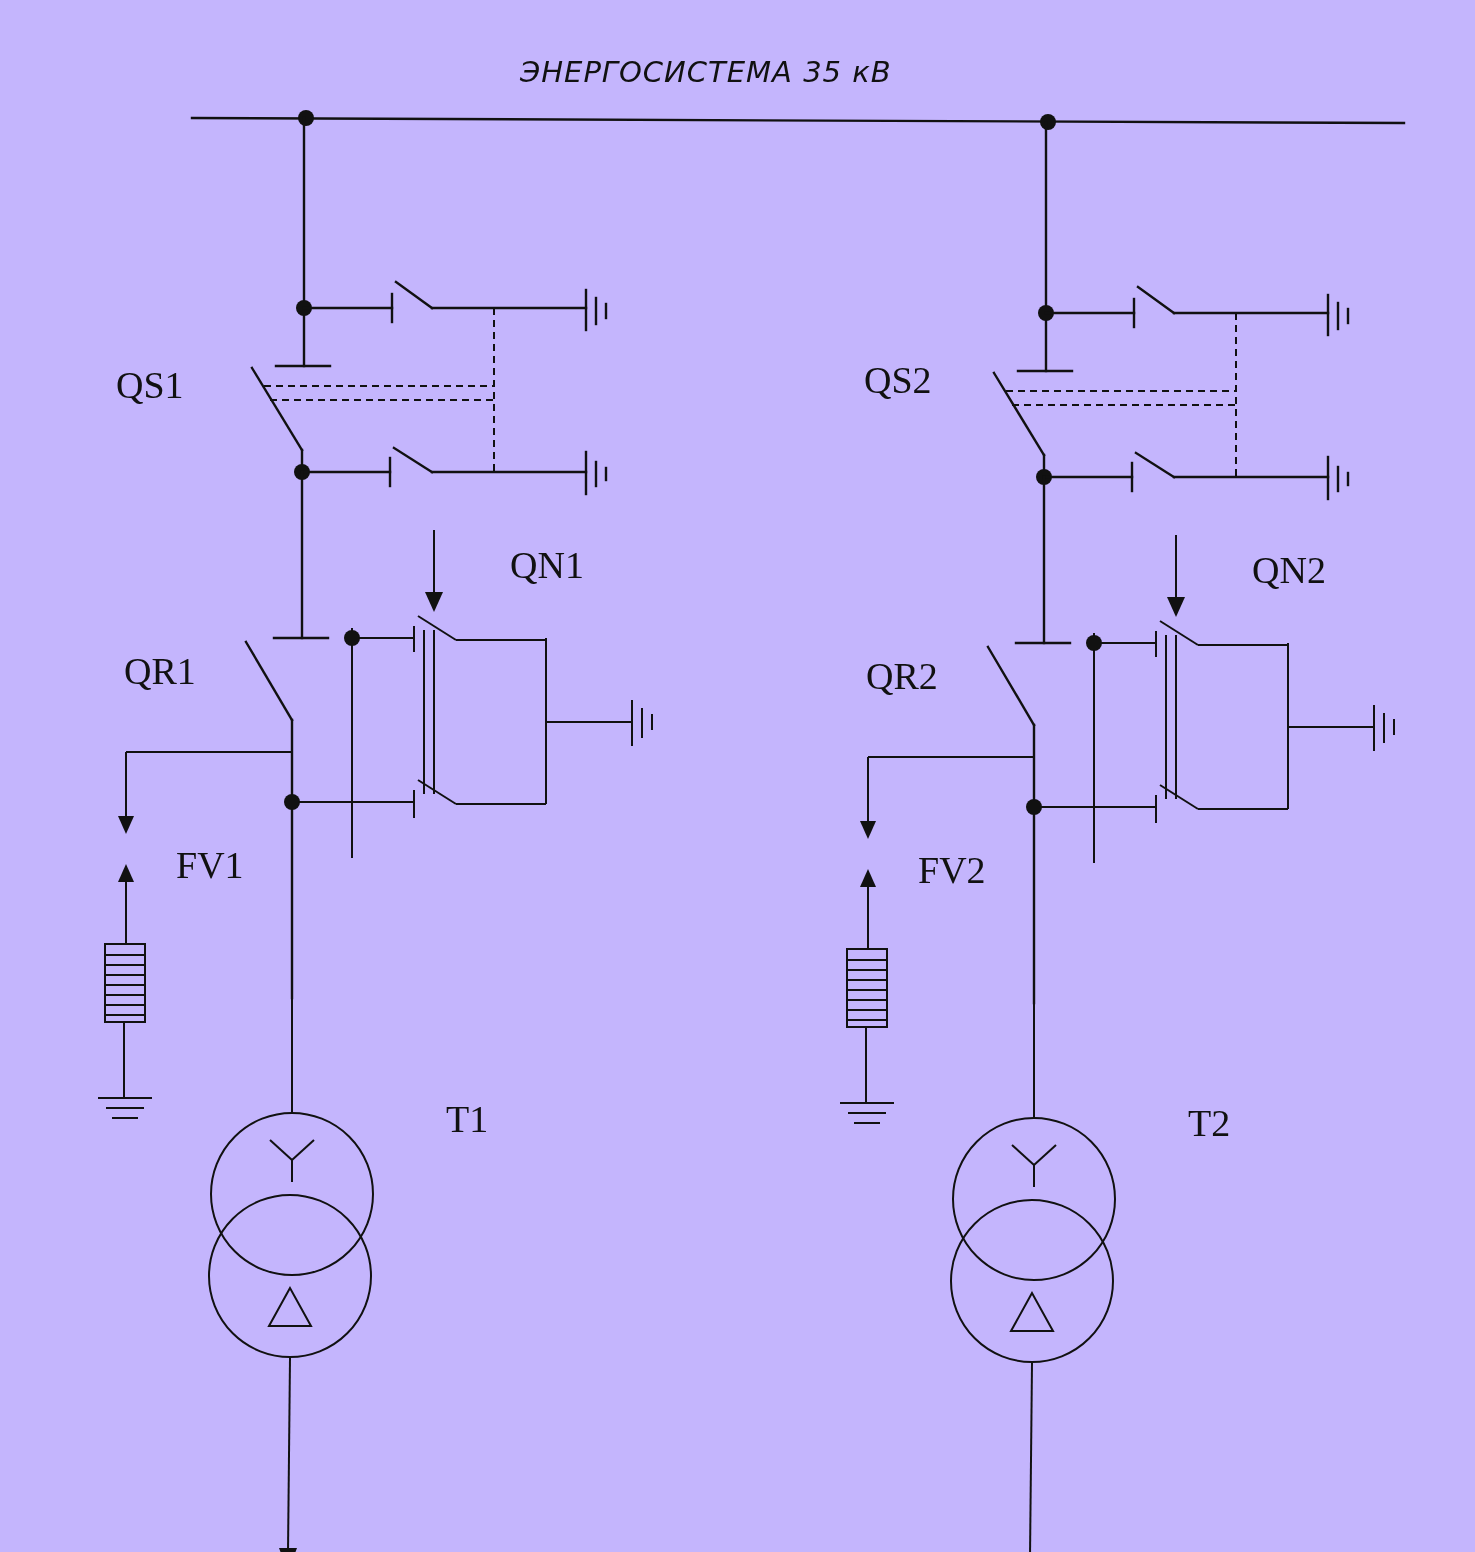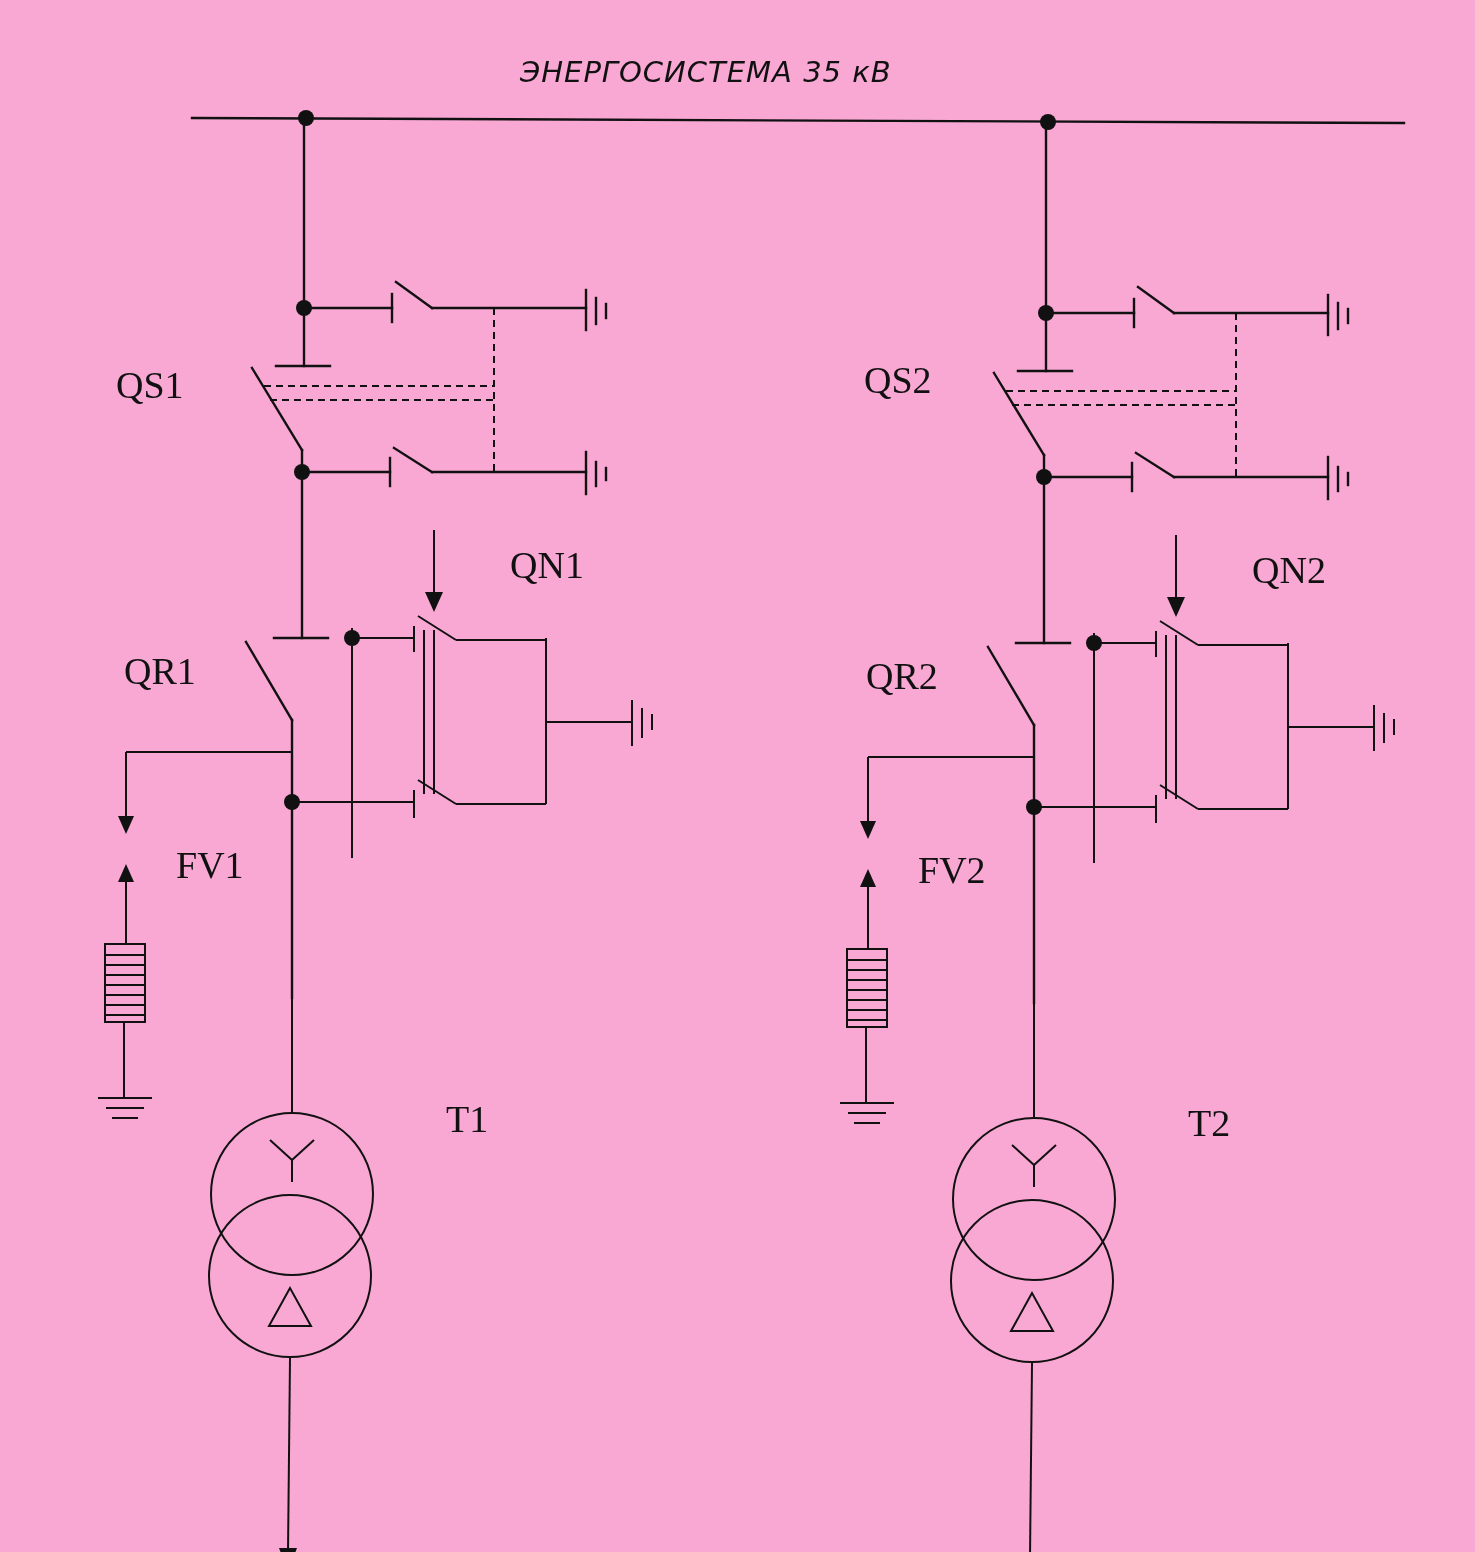--- a/index.html
+++ b/index.html
@@ -1,16 +1,16 @@
 <!DOCTYPE html>
 <html><head>
   <meta charset="utf-8">
   <style>
     html, body { margin: 0; padding: 0; background: #ffffff; }
-    #canvas { position: relative; width: 1475px; height: 1552px; background: #f9a8d4; overflow: hidden; }
+    #canvas { position: relative; width: 1475px; height: 1552px; background: #c4b5fd; overflow: hidden; }
     svg { position: absolute; left: 0; top: 0; }
     .w { stroke: #111; stroke-width: 2.4; fill: none; stroke-linecap: square; }
     .thin { stroke: #111; stroke-width: 2; fill: none; }
     .dash { stroke: #111; stroke-width: 2; fill: none; stroke-dasharray: 7 5; }
     .dot { fill: #111; }
     .arrowhead { fill: #111; }
     .lbl { font-family: "Liberation Serif", serif; font-size: 38px; fill: #111; }
     .title { font-family: "DejaVu Sans", sans-serif; font-style: italic; font-size: 29px; fill: #111; letter-spacing: 1px; }
   </style>
 </head>

